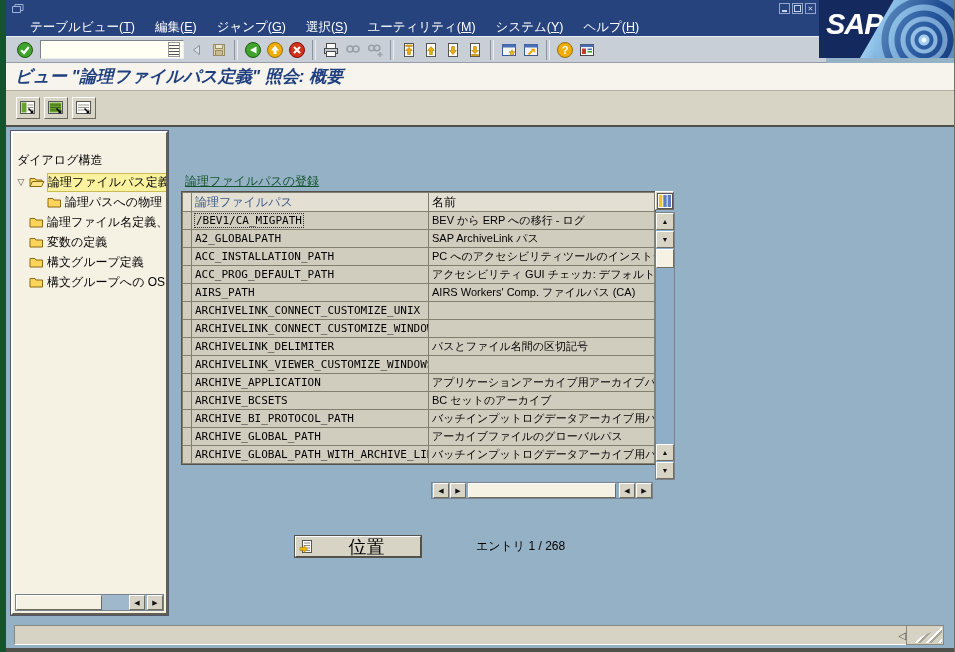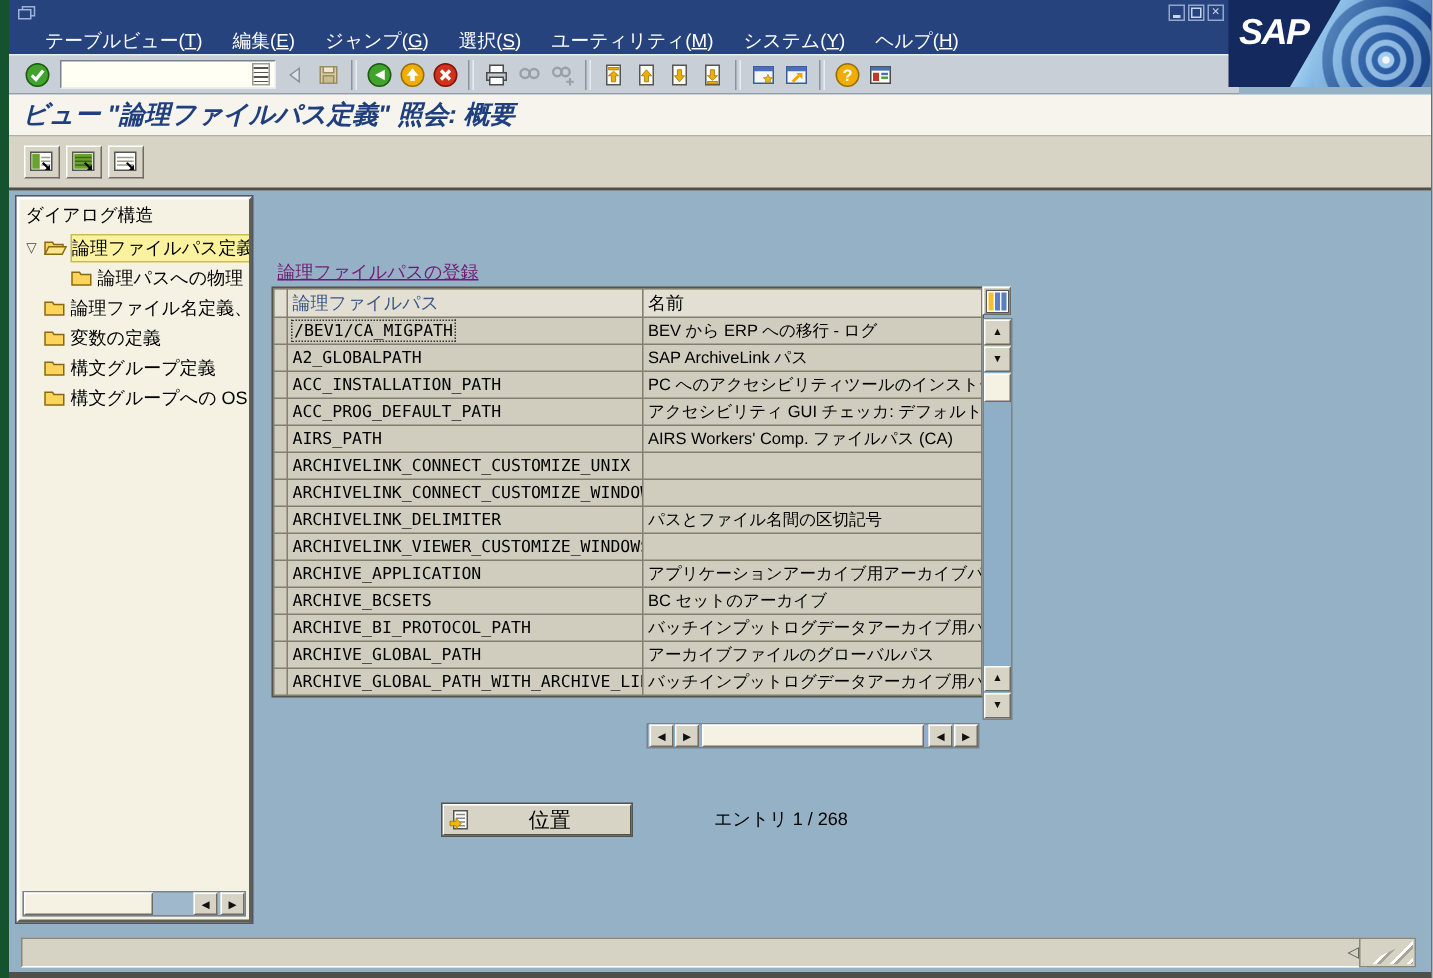--- a/index.html
+++ b/index.html
@@ -15,21 +15,21 @@
   .wbtn.min::after{content:"";width:5px;height:2px;background:#C9D4EE;margin-top:5px;}
   .wbtn.max::after{content:"";width:5px;height:5px;border:1px solid #C9D4EE;}
   .wbtn.close::after{content:"✕";font-size:7px;color:#C9D4EE;line-height:1;}
   .menu-bar{position:absolute;top:18px;left:0;width:818px;height:18px;background:#27437E;
     display:flex;align-items:center;padding-left:14px;box-sizing:border-box;}
   .menu-item{color:#FFFFFF;font-size:12.5px;padding:0 10px;white-space:nowrap;cursor:default;}
   .menu-item u{text-decoration:underline;}
 
   
   .logo-block{position:absolute;top:0;right:0;width:135px;height:58px;background:#14295E;z-index:5;}
-  .logo-text{position:absolute;left:7px;top:8px;color:#fff;font-size:24px;font-weight:bold;
+  .logo-text{position:absolute;left:7px;top:8px;color:#fff;font-size:29px;font-weight:bold;
     font-style:italic;letter-spacing:-1px;}
   .ripple{position:absolute;right:0;top:0;width:94px;height:58px;
     background:
       radial-gradient(circle at 64px 40px,
         rgba(255,255,255,.95) 0 2px, rgba(185,225,250,.85) 3px 5px,
         rgba(45,95,165,.65) 6px 9px, rgba(175,215,245,.75) 10px 13px,
         rgba(35,85,155,.6) 14px 18px, rgba(165,205,240,.65) 19px 23px,
         rgba(28,75,145,.55) 24px 29px, rgba(150,200,235,.6) 30px 35px,
         rgba(22,65,135,.5) 36px 42px, rgba(140,190,230,.5) 43px 50px,
         rgba(18,48,110,0) 51px),
@@ -59,35 +59,35 @@
   .abtn{width:24px;height:22px;background:#D7D3C5;border:1px solid;border-color:#FFFFFF #6E6C60 #6E6C60 #FFFFFF;
     display:flex;align-items:center;justify-content:center;box-sizing:border-box;}
 
   
   .content{position:absolute;top:129px;left:0;width:100%;height:492px;background:#95B1C5;}
 
   
   .tree-panel{position:absolute;left:5px;top:2px;width:157px;height:484px;background:#F5F2E4;
     border:2px solid;border-color:#FFFFFF #5F5F52 #5F5F52 #FFFFFF;outline:1px solid #55546A;
     box-sizing:border-box;overflow:hidden;}
-  .tree-header{font-size:12px;color:#000;padding:2px 4px 3px 4px;white-space:nowrap;}
+  .tree-header{font-size:12px;color:#000;padding:2px 4px 3px 4px;white-space:nowrap;margin-top:17px;}
   .tree-row{height:20px;display:flex;align-items:center;white-space:nowrap;font-size:12px;cursor:default;}
   .expander{width:16px;text-align:center;font-size:9px;color:#4A4A42;flex:0 0 auto;}
   .tfolder{margin-right:3px;flex:0 0 auto;display:flex;}
   .tlabel{overflow:hidden;}
   .tlabel.sel{background:#FBF2A0;outline:1px solid #CBBB54;}
   .tree-hscroll{position:absolute;left:2px;right:2px;bottom:2px;height:17px;background:#9FB8CB;
     border:1px solid #7A828C;display:flex;align-items:stretch;box-sizing:border-box;}
   .hthumb{width:86px;background:#F5F2E4;border:1px solid;border-color:#FFFFFF #6E6C60 #6E6C60 #FFFFFF;box-sizing:border-box;}
   .hspace{flex:1;}
   .sbtn{width:16px;background:#D7D3C5;border:1px solid;border-color:#FFFFFF #6E6C60 #6E6C60 #FFFFFF;
     display:flex;align-items:center;justify-content:center;font-size:7px;color:#111;box-sizing:border-box;flex:0 0 auto;margin-left:2px;}
 
   
-  .reg-link{position:absolute;left:179px;top:44px;font-size:12px;color:#701a75;text-decoration:underline;cursor:pointer;white-space:nowrap;}
+  .reg-link{position:absolute;left:179px;top:44px;font-size:12px;color:#14532d;text-decoration:underline;cursor:pointer;white-space:nowrap;}
 
   
   .grid-wrap{position:absolute;left:175px;top:62px;border:1px solid #55544C;}
   table.grid{border-collapse:collapse;table-layout:fixed;width:472px;background:#D0CDBF;}
   table.grid th,table.grid td{border:1px solid #817F6E;height:18px;padding:0 3px;overflow:hidden;
     white-space:nowrap;font-weight:normal;text-align:left;font-size:11px;box-sizing:border-box;}
   table.grid thead th{background:#E3E0D3;height:19px;font-size:12px;}
   th.key{color:#3A5787;}
   td.c1{font-family:"DejaVu Sans Mono","Liberation Mono",monospace;font-size:10.5px;}
   td.selc{padding:0;}
@@ -109,21 +109,21 @@
   .grid-hscroll{position:absolute;left:425px;top:353px;width:222px;height:17px;background:#8FAFC9;
     border:1px solid #7A828C;display:flex;box-sizing:border-box;}
   .grid-hscroll .sbtn{margin-left:1px;}
   .grid-hscroll .hthumb{width:148px;margin-left:2px;}
 
   
   .pos-btn{position:absolute;left:289px;top:407px;width:126px;height:21px;background:#D7D3C5;
     border:1px solid;border-color:#FFFFFF #50504A #50504A #FFFFFF;outline:1px solid #55544C;
     display:flex;align-items:center;box-sizing:border-box;cursor:default;}
   .pos-ic{margin-left:3px;display:flex;}
-  .pos-label{flex:1;text-align:center;font-size:14px;color:#000;}
+  .pos-label{flex:1;text-align:center;font-size:18px;color:#000;}
   .entry-counter{position:absolute;left:470px;top:409px;font-size:12px;color:#000;white-space:nowrap;}
 
   
   .status-bar{position:absolute;left:0;bottom:4px;width:100%;height:27px;background:#95B1C5;}
   .status-field{position:absolute;left:8px;top:4px;width:897px;height:20px;background:#D6D2C4;
     border:1px solid;border-color:#8A887C #FFFFFF #FFFFFF #8A887C;box-sizing:border-box;
     display:flex;align-items:center;justify-content:flex-end;}
   .status-collapse{font-size:10px;color:#555;margin-right:4px;}
   .grip{position:absolute;right:10px;top:4px;width:38px;height:20px;background:#D6D2C4;
     border:1px solid #8A887C;box-sizing:border-box;}

